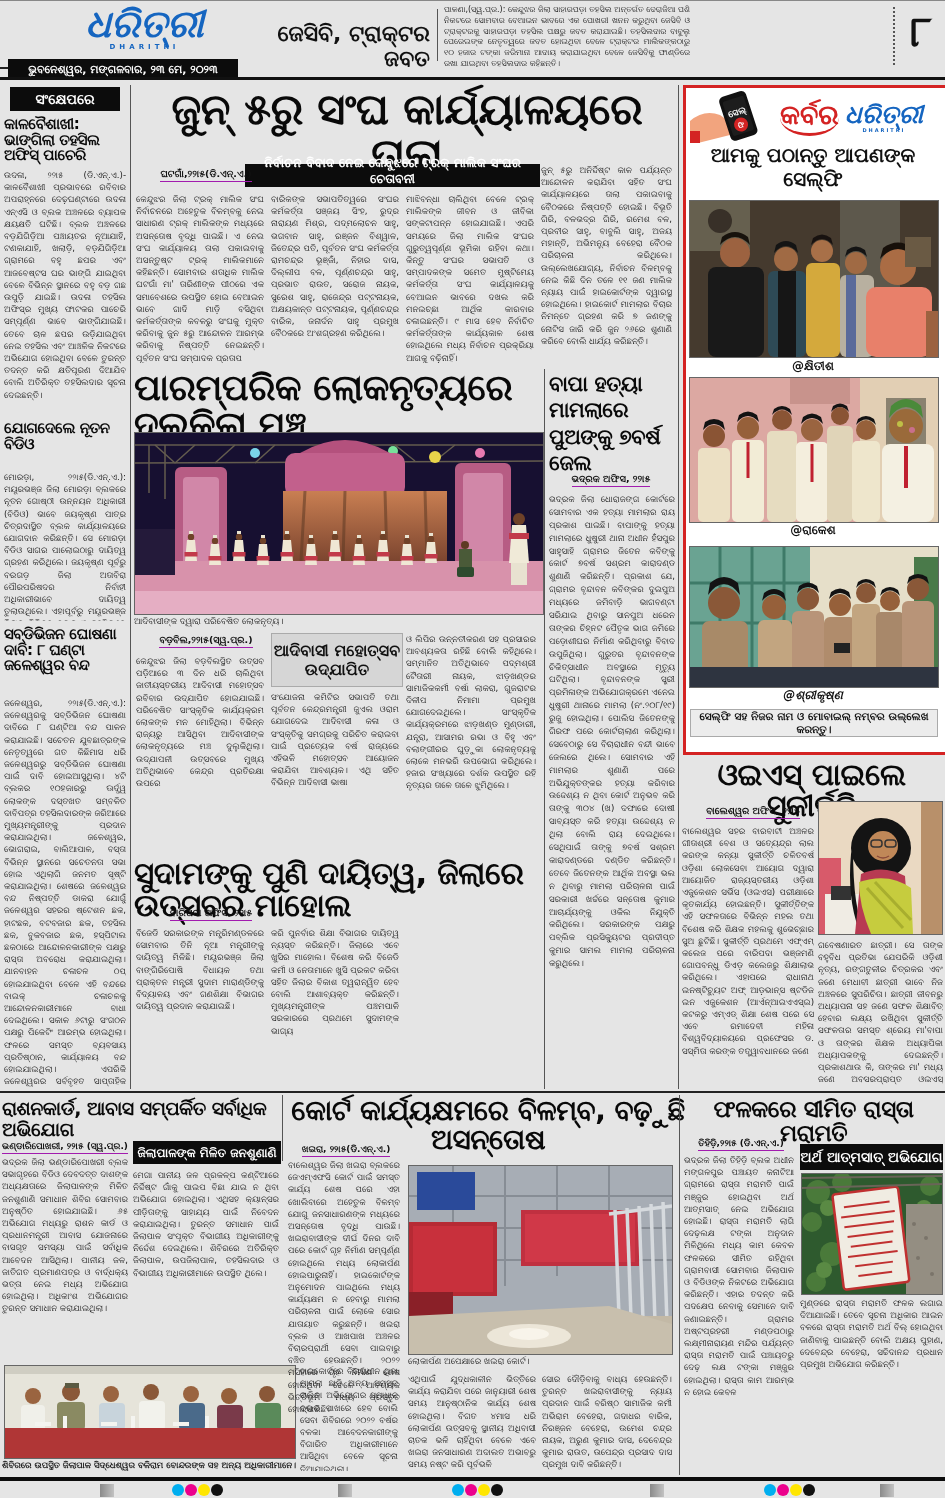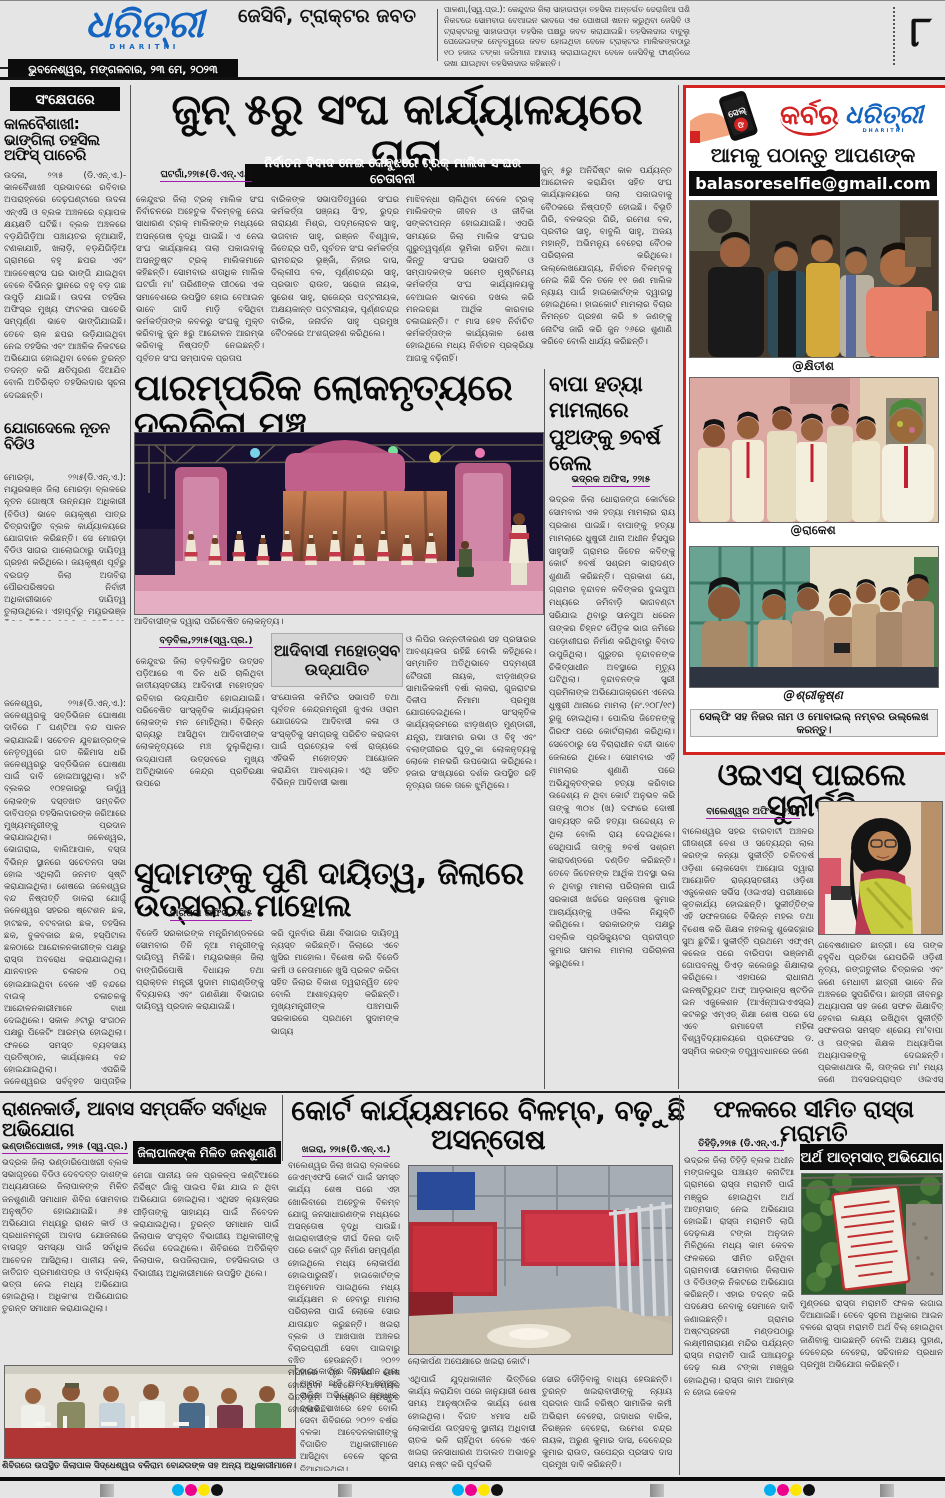--- a/index.html
+++ b/index.html
@@ -23,36 +23,37 @@
 <div id="page">
 
   <div class="abs" style="left:52px;top:4px;width:185px;height:52px;text-align:center;">
     <div style="font-size:38px;font-weight:800;font-style:italic;color:#1565c0;line-height:1;">ଧରିତ୍ରୀ</div>
     <div style="font-size:7px;letter-spacing:4px;color:#1565c0;font-weight:bold;">DHARITRI</div>
   </div>
   <div class="abs" style="left:0;top:66px;width:10px;height:2px;background:#222;"></div>
   <div class="abs blackbox" style="left:8px;top:58px;width:230px;height:20px;font-size:11px;">
     <span>ଭୁବନେଶ୍ୱର, ମଙ୍ଗଳବାର, ୨୩ ମେ, ୨୦୨୩</span>
   </div>
-  <div class="abs" style="left:238px;top:4px;width:192px;height:54px;font-weight:800;font-size:19px;line-height:1.15;">
+  <div class="abs" style="left:238px;top:20px;width:192px;height:54px;text-align:right;font-weight:800;font-size:22px;line-height:1.15;">
     <span>ଜେସିବି, ଟ୍ରାକ୍ଟର ଜବତ</span>
   </div>
   <div class="abs vrule" style="left:437px;top:8px;height:52px;"></div>
   <div class="abs body-text" style="left:444px;top:4px;width:246px;height:62px;font-size:8px;line-height:1.35;">ପାଳଣା,(ସ୍ୱ.ପ୍ର.): କେନ୍ଦୁଝର ଜିଲା ସାହାରପଡ଼ା ତହସିଲ ଅନ୍ତର୍ଗତ ଦେରାଜିଆ ପଶି ନିକଟରେ ସୋମବାର ବେଆଇନ ଭାବରେ ଏକ ପୋଖରୀ ଖନନ କରୁଥିବା ଜେସିବି ଓ ଟ୍ରାକ୍ଟରକୁ ସାହାରପଡ଼ା ତହସିଲ ପକ୍ଷରୁ ଜବତ କରାଯାଇଛି। ତହସିଲଦାର ବାବୁଲୁ ପେରେଇଙ୍କ ନେତୃତ୍ୱରେ ଜବତ ହୋଇଥିବା ବେଳେ ଟ୍ରାକ୍ଟର ମାଲିକଙ୍କଠାରୁ ୧୦ ହଜାର ଟଙ୍କା ଜରିମାନା ଆଦାୟ କରାଯାଇଥିବା ବେଳେ ଜେସିବିକୁ ଫାଣ୍ଡିରେ ରଖା ଯାଇଥିବା ତହସିଲଦାର କହିଛନ୍ତି।</div>
   <div class="abs" style="left:893px;top:6px;height:58px;border-left:2px dotted #555;"></div>
   <div class="abs" style="left:900px;top:6px;width:42px;height:56px;font-size:42px;font-weight:800;text-align:center;">୮</div>
   <div class="abs" style="left:0;top:76px;width:945px;height:3px;background:#111;"></div>
 
   <div class="abs blackbox" style="left:10px;top:86px;width:110px;height:24px;font-size:14px;">
     <span>ସଂକ୍ଷେପରେ</span>
   </div>
   <div class="abs headline" style="left:4px;top:116px;width:122px;height:48px;font-size:15px;">କାଳବୈଶାଖୀ: ଭାଙ୍ଗିଲା ତହସିଲ ଅଫିସ୍ ପାଚେରି</div>
   <div class="abs body-text" style="left:4px;top:168px;width:122px;height:246px;">ଉଦଳା, ୨୨ା୫ (ଡି.ଏନ୍.ଏ.)- କାଳବୈଶାଖୀ ପ୍ରଭାବରେ ରବିବାର ଅପରାହ୍ନରେ ଦେଢ଼ଘଣ୍ଟାରେ ଉଦଳା ଏନ୍ଏସି ଓ ବ୍ଲକ ଅଞ୍ଚଳରେ ବ୍ୟାପକ କ୍ଷୟକ୍ଷତି ଘଟିଛି। ବ୍ଲକ ଅଞ୍ଚଳରେ ବଡ଼ଯିଗିଡ଼ିଆ ପଞ୍ଚାୟତର ନୂଆଯାହି, ଟଣକାଯାହି, ଖଲାଡ଼ି, ବଡ଼ଯିଗିଡ଼ିଆ ଗ୍ରାମରେ ବହୁ ଛପର ଏବଂ ଆଜବେଷ୍ଟସ ଘର ଭାଙ୍ଗି ଯାଇଥିବା ବେଳେ ବିଭିନ୍ନ ସ୍ଥାନରେ ବହୁ ବଡ଼ ଗଛ ଉପୁଡ଼ି ଯାଇଛି। ଉଦଳା ତହସିଲ ଅଫିସ୍‌ର ମୁଖ୍ୟ ଫାଟକର ପାଚେରି ସମ୍ପୂର୍ଣ୍ଣ ଭାବେ ଭାଙ୍ଗିଯାଇଛି। ତେବେ ଚାଳ ଛପର ଉଡ଼ିଯାଇଥିବା ନେଇ ତହସିଲ ଏବଂ ଆଞ୍ଚଳିକ ନିକଟରେ ଅଭିଯୋଗ ହୋଇଥିବା ବେଳେ ତୁରନ୍ତ ତଦନ୍ତ କରି କ୍ଷତିପୂରଣ ଦିଆଯିବ ବୋଲି ଅତିରିକ୍ତ ତହସିଲଦାର ସୂଚନା ଦେଇଛନ୍ତି।</div>
   <div class="abs headline" style="left:4px;top:420px;width:122px;height:46px;font-size:15px;">ଯୋଗଦେଲେ ନୂତନ ବିଡିଓ</div>
   <div class="abs body-text" style="left:4px;top:470px;width:122px;height:150px;">ମୋରଡ଼ା, ୨୨ା୫(ଡି.ଏନ୍.ଏ.): ମୟୂରଭଞ୍ଜ ଜିଲା ମୋରଡ଼ା ବ୍ଲକରେ ନୂତନ ଗୋଷ୍ଠୀ ଉନ୍ନୟନ ଅଧିକାରୀ (ବିଡିଓ) ଭାବେ ଜୟକୃଷ୍ଣ ପାତ୍ର ଚିତ୍ରଦାସ୍ଥିତ ବ୍ଲକ କାର୍ଯ୍ୟାଳୟରେ ଯୋଗଦାନ କରିଛନ୍ତି। ସେ ମୋରଡ଼ା ବିଡିଓ ସାଗର ପାଲୋଇଠାରୁ ଦାୟିତ୍ୱ ଗ୍ରହଣ କରିଥିଲେ। ଜୟକୃଷ୍ଣ ପୂର୍ବରୁ ବରଗଡ଼ ଜିଲା ଅତାବିରା ପୌରପରିଷଦର ନିର୍ବାହୀ ଅଧିକାରୀଭାବେ ଦାୟିତ୍ୱ ତୁଲାଉଥିଲେ। ଏହାପୂର୍ବରୁ ମୟୂରଭଞ୍ଜ ଜିଲାର ବିଭିନ୍ନ ବ୍ଲକ୍ ଓ ତହସିଲରେ ବିଡିଓ ଏବଂ ତହସିଲଦାର ଭାବେ କାର୍ଯ୍ୟ କରିଥିଲେ।</div>
+  <div class="abs headline" style="left:4px;top:626px;width:122px;height:66px;font-size:15px;">ସବ୍‌ଡିଭିଜନ ଘୋଷଣା ଦାବି: ୮ ଘଣ୍ଟା ଜଳେଶ୍ୱର ବନ୍ଦ</div>
   <div class="abs body-text" style="left:4px;top:696px;width:122px;height:390px;">ଜଳେଶ୍ୱର, ୨୨ା୫(ଡି.ଏନ୍.ଏ.): ଜଳେଶ୍ୱରକୁ ସବ୍‌ଡିଭିଜନ ଘୋଷଣା ଦାବିରେ ୮ ଘଣ୍ଟିଆ ବନ୍ଦ ପାଳନ କରାଯାଇଛି। ସଚେତନ ଯୁବଛାତ୍ରଙ୍କ ନେତୃତ୍ୱରେ ଗତ କିଛିମାସ ଧରି ଜଳେଶ୍ୱରରୁ ସବ୍‌ଡିଭିଜନ ଘୋଷଣା ପାଇଁ ଦାବି ହୋଇଆସୁଥିଲା। ୪ଟି ବ୍ଲକର ୧୦ହଜାରରୁ ଊର୍ଦ୍ଧ୍ୱ ଲୋକଙ୍କ ଦସ୍ତଖତ ସମ୍ବଳିତ ଦାବିପତ୍ର ତହସିଲଦାରଙ୍କ ଜରିଆରେ ମୁଖ୍ୟମନ୍ତ୍ରୀଙ୍କୁ ପ୍ରଦାନ କରାଯାଇଥିଲା। ଜଳେଶ୍ୱର, ଭୋଗରାଇ, ବାଲିଆପାଳ, ବସ୍ତା ବିଭିନ୍ନ ସ୍ଥାନରେ ସଚେତନତା ସଭା ହୋଇ ଏଥିଲାଗି ଜନମତ ସୃଷ୍ଟି କରାଯାଇଥିଲା। ଶେଷରେ ଜଳେଶ୍ୱର ବନ୍ଦ ନିଷ୍ପତ୍ତି ଡାକରା ଯୋଗୁଁ ଜଳେଶ୍ୱର ସହରର ଷ୍ଟେଶନ ଛକ, ହାଟଛକ, ବଟବଜାର ଛକ, ତହସିଲ ଛକ, ବୁକବଜାର ଛକ, ହସ୍ପିଟାଲ ଛକଠାରେ ଆନ୍ଦୋଳନକାରୀଙ୍କ ପକ୍ଷରୁ ରାସ୍ତା ଅବରୋଧ କରାଯାଇଥିଲା। ଯାନବାହନ ଚଳାଚଳ ଠପ୍ ହୋଇଯାଇଥିବା ବେଳେ ଏହି ବନ୍ଦରେ ବାଇକ୍ ଚଳାଚଳକୁ ଆନ୍ଦୋଳନକାରୀମାନେ ବାଧା ଦେଇଥିଲେ। ସକାଳ ୬ଟାରୁ ସଂଗଠନ ପକ୍ଷରୁ ପିକେଟିଂ ଆରମ୍ଭ ହୋଇଥିଲା। ଫଳରେ ସମସ୍ତ ବ୍ୟବସାୟ ପ୍ରତିଷ୍ଠାନ, କାର୍ଯ୍ୟାଳୟ ବନ୍ଦ ହୋଇଯାଇଥିଲା। ଏପରିକି ଜଳେଶ୍ୱରର ସର୍ବବୃହତ ସାପ୍ତାହିକ ହାଟ ସମ୍ପୂର୍ଣ୍ଣ ଠପ୍ ହୋଇଯାଇଥିଲା। ସଂଗଠନ ପକ୍ଷରୁ କାଳିଚରଣ ଦାସ, ସତ୍ୟଗୋଇନ ମିଶ୍ର, ରାସବିହାରୀ ରଣା, ଚନ୍ଦନ କର ଓ ପୂର୍ବତନ ବ୍ଲକ ଉପାଧ୍ୟକ୍ଷ ବୃଜମୋହନ ପ୍ରଧାନଙ୍କ ନେତୃତ୍ୱରେ ବହୁ ବ୍ୟକ୍ତି ବନ୍ଦ ଡାକରାରେ ସାମିଲ ଥିଲେ।</div>
   <div class="abs vrule" style="left:130px;top:84px;height:1004px;"></div>
 
   <div class="abs headline" style="left:138px;top:86px;width:538px;height:76px;font-size:43px;text-align:center;">ଜୁନ୍ ୫ରୁ ସଂଘ କାର୍ଯ୍ୟାଳୟରେ ତାଲା</div>
   <div class="abs blackbox" style="left:245px;top:163px;width:295px;height:23px;font-size:12.5px;align-items:flex-end;">
     <span>ନିର୍ବାଚନ ବିବାଦ ନେଇ କେନ୍ଦୁଝରେ ଟ୍ରକ୍ ମାଲିକ ସଂଘର ଚେତାବନୀ</span>
   </div>
   <div class="abs dateline" style="left:146px;top:167px;width:120px;">
     <span>ଘଟଗାଁ,୨୨ା୫(ଡି.ଏନ୍.ଏ.)</span>
   </div>
@@ -172,23 +173,20 @@
     </g>
   </svg>
   <div class="abs" style="left:780px;top:94px;width:160px;height:44px;display:flex;align-items:center;gap:6px;">
     <span style="color:#d42323;font-size:27px;font-weight:800;border-bottom:3px solid #d42323;border-radius:0 0 50% 50%;padding-bottom:2px;">କର୍ବର</span>
     <span style="text-align:center;">
       <span style="color:#1565c0;font-size:25px;font-weight:800;font-style:italic;display:block;line-height:1;">ଧରିତ୍ରୀ</span>
       <span style="color:#1565c0;font-size:5px;letter-spacing:2px;font-weight:bold;display:block;">DHARITRI</span>
     </span>
   </div>
   <div class="abs" style="left:688px;top:142px;width:250px;height:26px;font-size:20px;font-weight:800;text-align:center;">ଆମକୁ ପଠାନ୍ତୁ ଆପଣଙ୍କ ସେଲ୍ଫି</div>
-  <div class="abs blackbox" style="left:689px;top:170px;width:248px;height:25px;font-size:16px;">
-    <span>balasoreselfie@gmail.com</span>
-  </div>
 
   <svg class="abs photo" style="left:689px;top:199px;" width="248" height="156" viewBox="0 0 248 156">
     <rect width="248" height="156" fill="#453a2e"></rect>
     <rect x="150" y="0" width="60" height="90" fill="#5d584c"></rect>
     <rect x="0" y="0" width="60" height="50" fill="#66604f"></rect>
     <circle cx="30" cy="20" r="12" fill="#383028"></circle>
     <g>
         <circle cx="45" cy="52" r="15" fill="#9c6240"></circle>
         <path d="M30 44 Q45 28 60 44 L58 36 Q45 26 32 36 Z" fill="#17120c"></path>
         <rect x="18" y="66" width="56" height="90" rx="8" fill="#191919"></rect>

